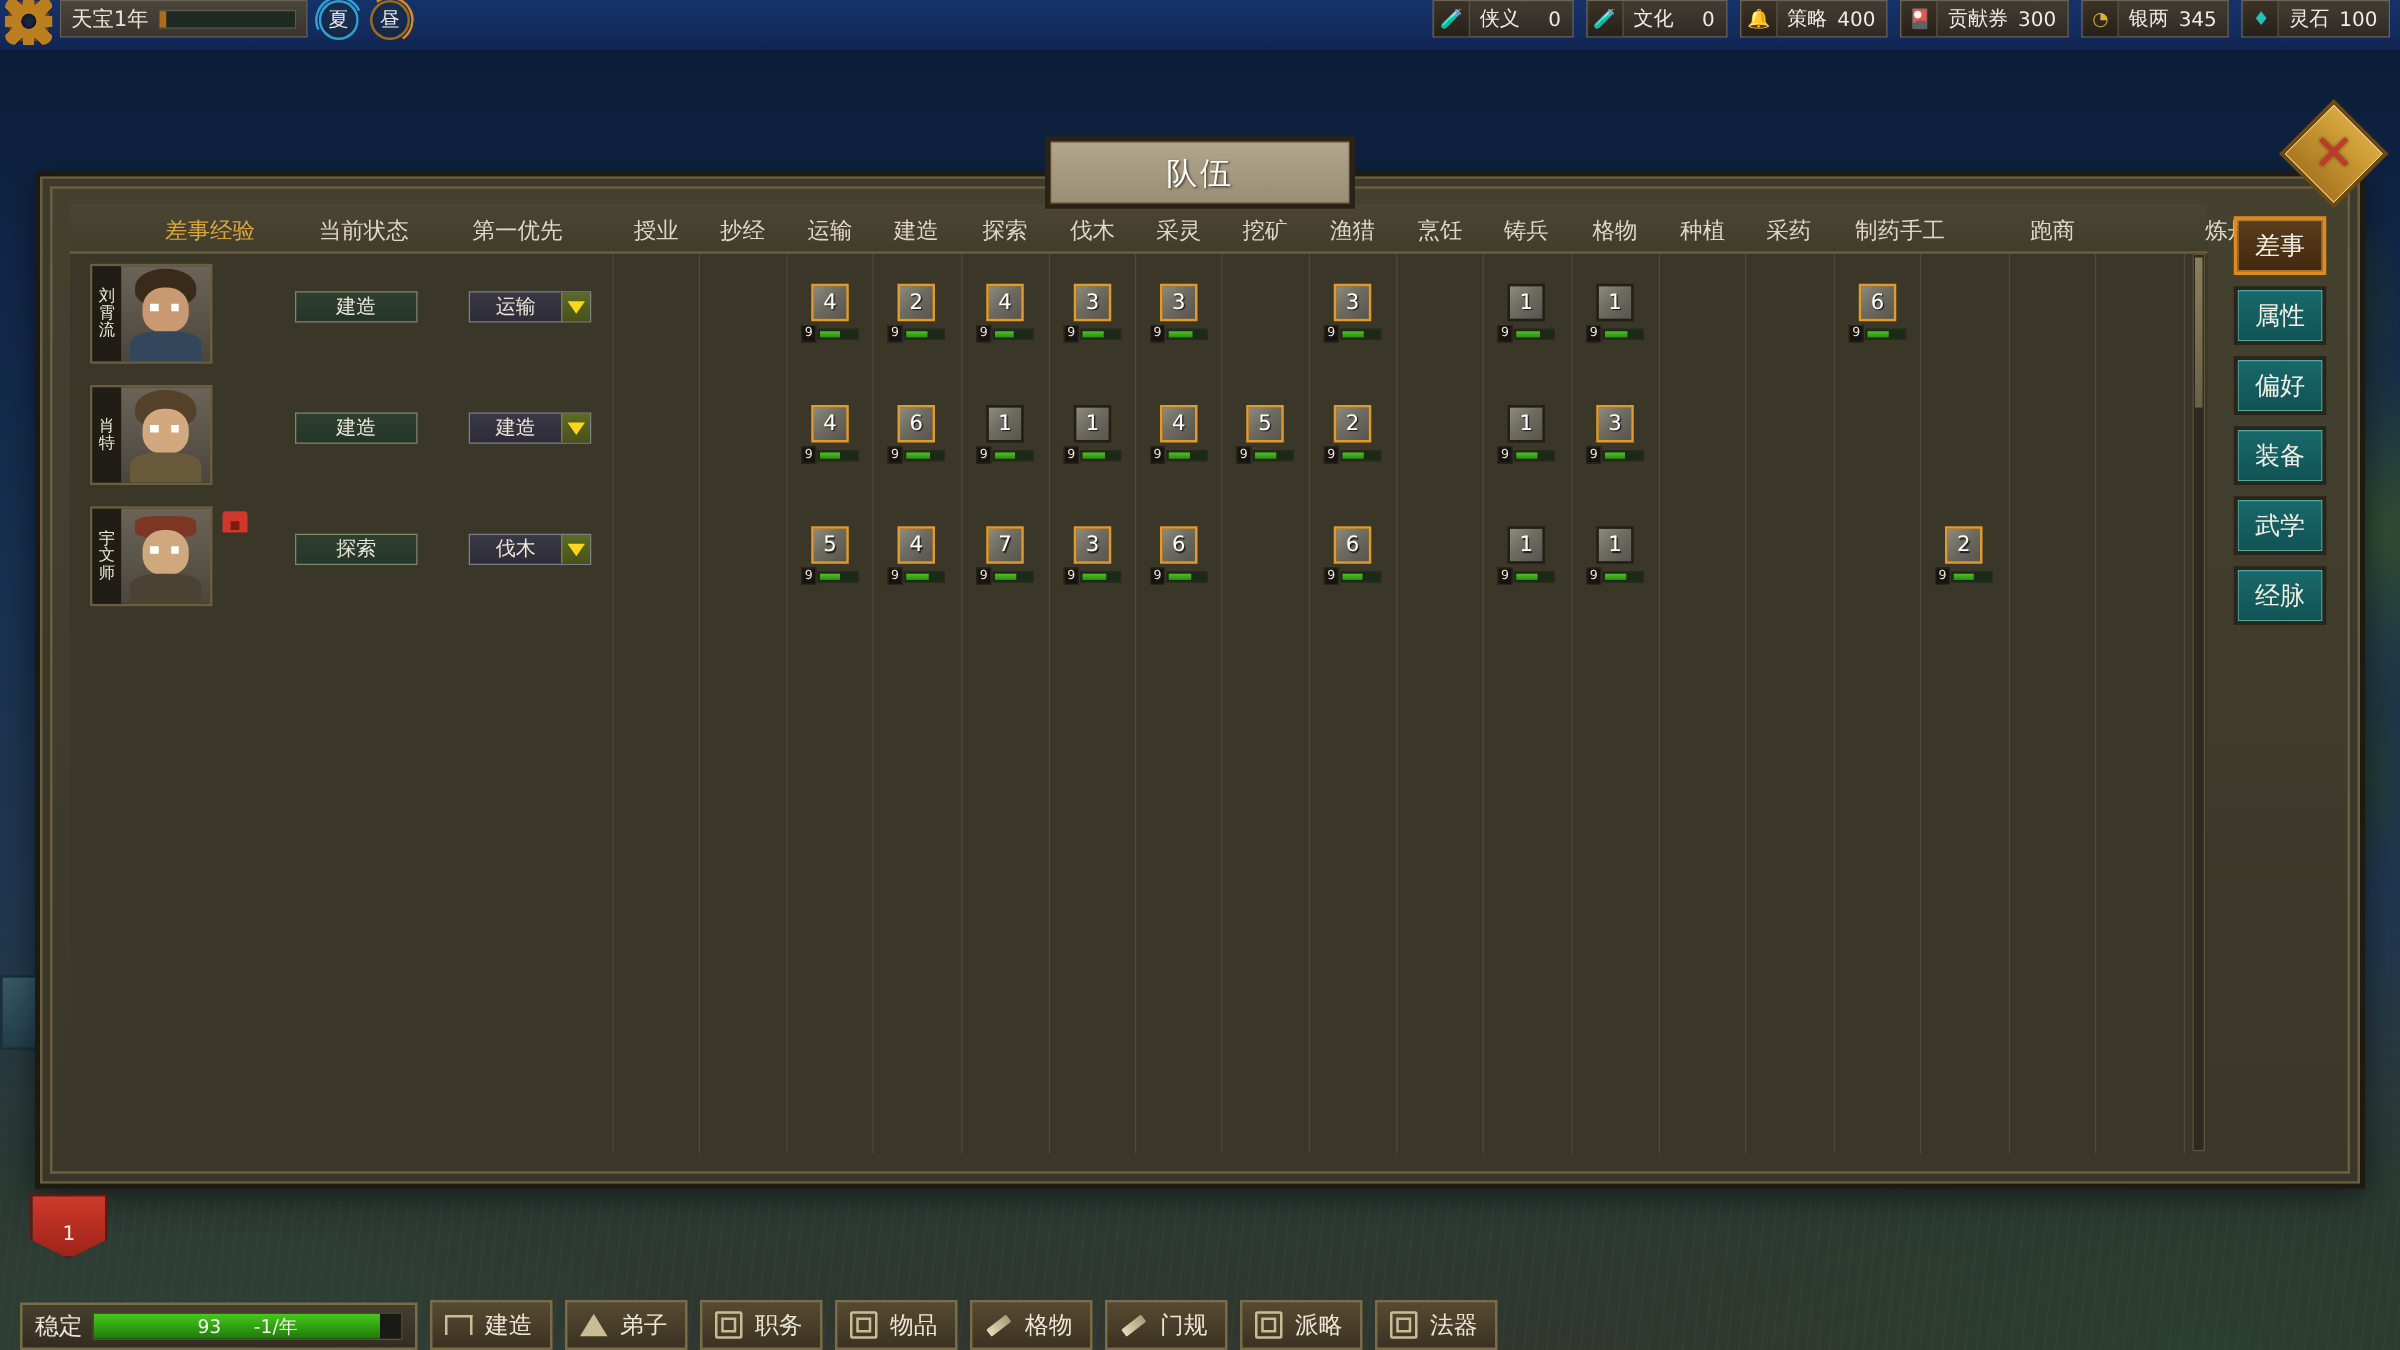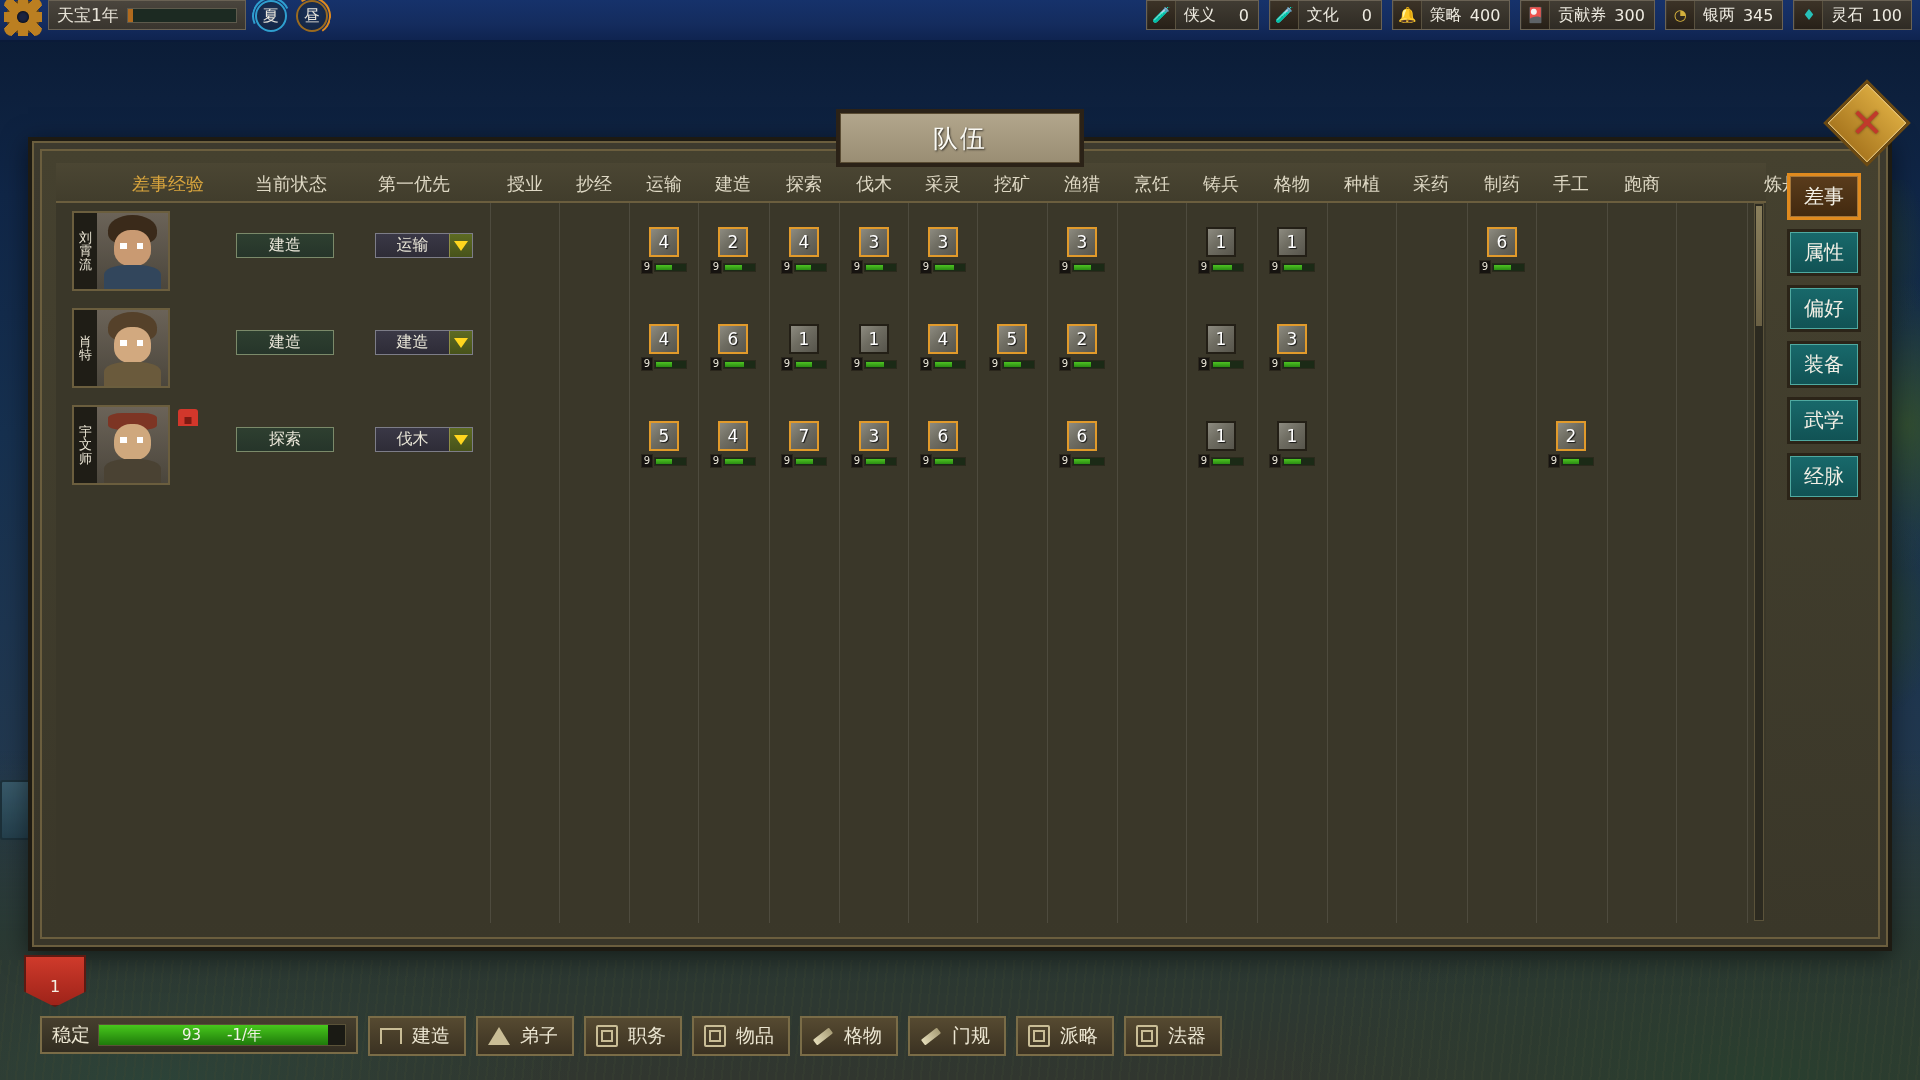--- a/index.html
+++ b/index.html
@@ -328,21 +328,21 @@
     clip-path: polygon(0 0, 100% 0, 100% 70%, 50% 100%, 0 70%);
   }
   .flag .num {
     position:absolute; left:0; right:0; top: 22px; text-align:center;
     color:#f4efe2; font-size:16px;
   }
 
   
   .bottombar {
     position:absolute; left:0; right:0; bottom:0; height: 64px; z-index: 40;
-    display:flex; align-items:flex-start; gap: 10px; padding: 0 16px; margin-left: 24px;
+    display:flex; align-items:flex-end; gap: 10px; padding: 0 16px;
   }
   .stab-box {
     height: 38px; min-width: 318px;
     background: linear-gradient(180deg,#463f2e,#322d21);
     border: 2px solid #7a6c47;
     display:flex; align-items:center; gap: 8px; padding: 0 10px;
   }
   .stab-box .lbl { color:#ece6d2; font-size:19px; }
   .stab-bar {
     flex:1; height: 22px; background:#1a1a14; border:1px solid #5a5238;
@@ -496,21 +496,21 @@
           <div class="h" style="left: 818px;">伐木</div>
           <div class="h" style="left: 887px;">采灵</div>
           <div class="h" style="left: 956px;">挖矿</div>
           <div class="h" style="left: 1026px;">渔猎</div>
           <div class="h" style="left: 1096px;">烹饪</div>
           <div class="h" style="left: 1165px;">铸兵</div>
           <div class="h" style="left: 1236px;">格物</div>
           <div class="h" style="left: 1306px;">种植</div>
           <div class="h" style="left: 1375px;">采药</div>
           <div class="h" style="left: 1446px;">制药</div>
-          <div class="h" style="left: 1515px; text-align: center;">手工</div>
+          <div class="h" style="left: 1482px; text-align: center;">手工</div>
           <div class="h" style="left: 1586px;">跑商</div>
           <div class="h" style="left: 1753px; font-family: Liberation Mono, monospace;">布阵</div>
           <div class="h" style="left: 1726px;">炼丹</div>
         </div>
 
       <div class="body-area" id="body-area">
           <div class="vline" style="left: 434px;"></div>
           <div class="vline" style="left: 503px;"></div>
           <div class="vline" style="left: 573px;"></div>
           <div class="vline" style="left: 642px;"></div>

